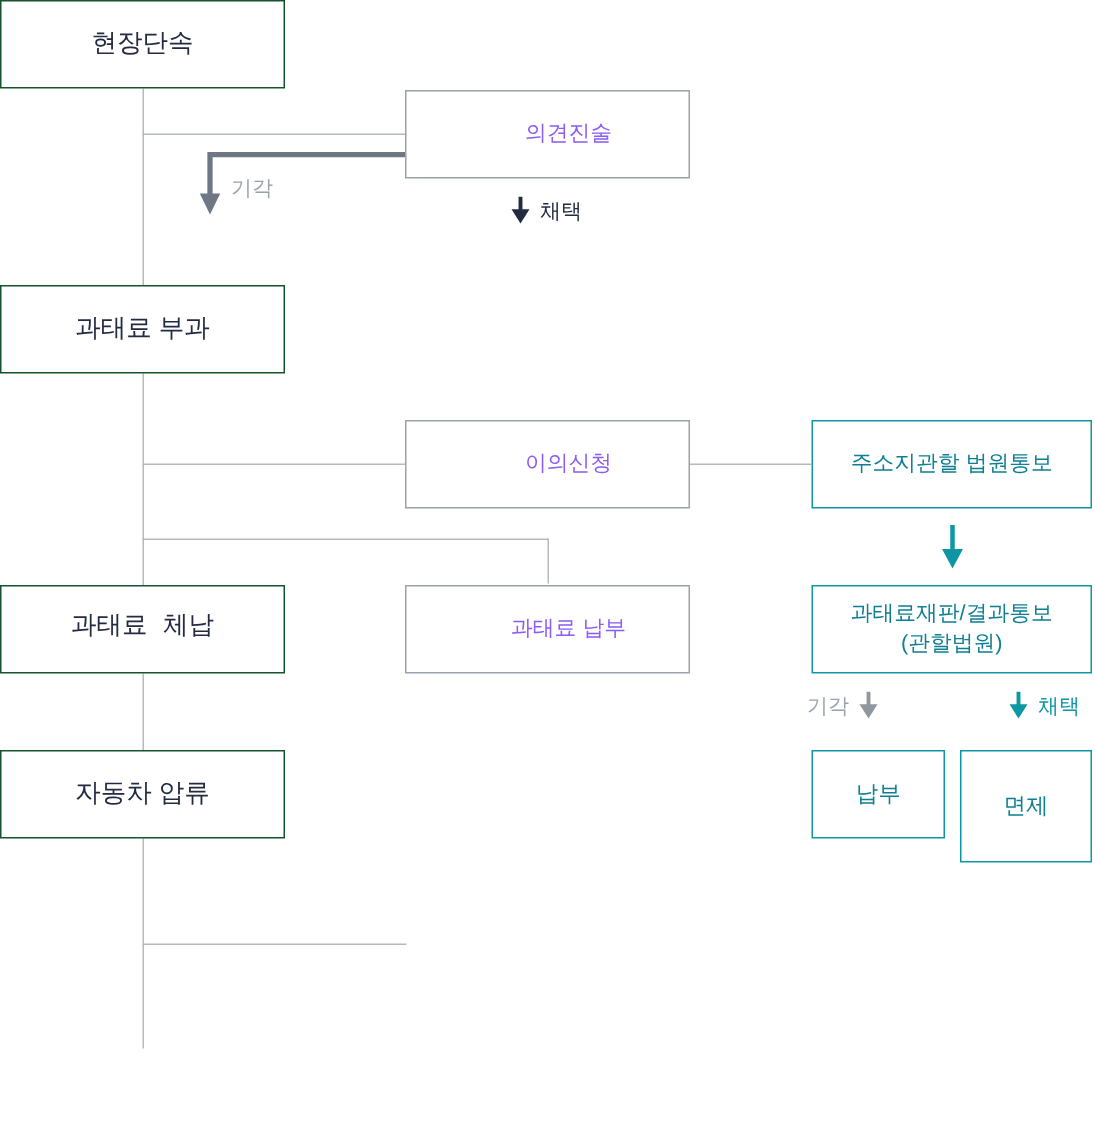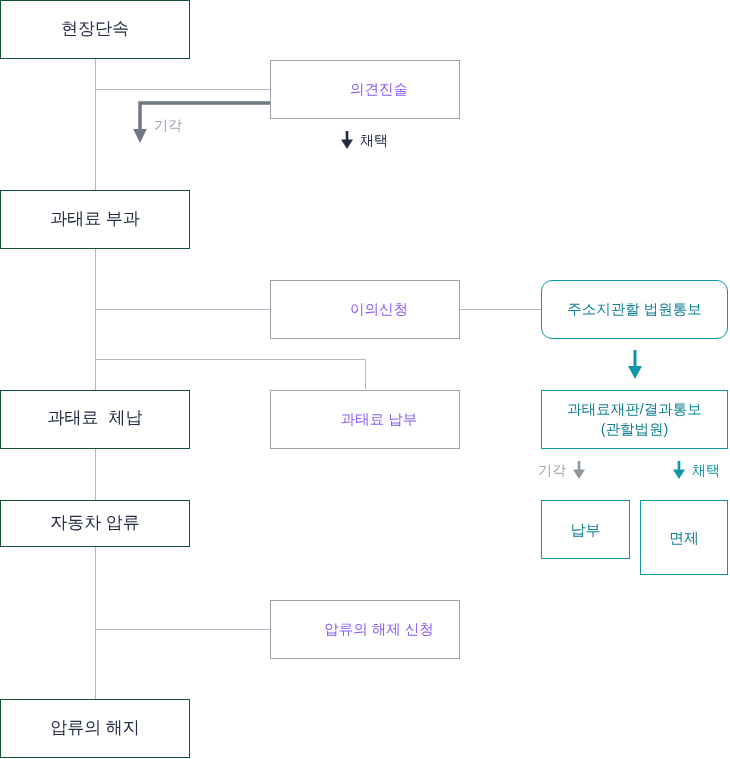--- a/index.html
+++ b/index.html
@@ -128,56 +128,50 @@
 
   <div class="node primary" style="left:0px; top:170px; width:190px; height:59px;margin-top:20px;">
     <span class="node-label">과태료 부과</span>
   </div>
 
 
   <div class="node secondary" style="left:270px; top:280px; width:190px; height:59px;">
     <span class="node-label">이의신청</span>
   </div>
 
-  <div class="node teal" style="left:541px; top:280px; width:187px; height:59px;border-radius:11px;">
+  <div class="node teal" style="left:541px; top:280px; width:187px; height:59px;">
     <span class="node-label">주소지관할 법원통보</span>
   </div>
 
   <div class="node teal" style="left:541px; top:390px; width:187px; height:59px;">
     <span class="node-label">과태료재판/결과통보
 (관할법원)</span>
   </div>
 
   <div class="node primary" style="left:0px; top:390px; width:190px; height:59px;font-family:Liberation Mono, monospace;">
     <span class="node-label">과태료 체납</span>
   </div>
 
   <div class="node secondary" style="left:270px; top:390px; width:190px; height:59px;align-items:center;">
     <span class="node-label">과태료 납부</span>
   </div>
 
-  <div class="node primary" style="left:0px; top:500px; width:190px; height:47px;">
+  <div class="node primary" style="left:0px; top:500px; width:190px; height:59px;">
     <span class="node-label">자동차 압류</span>
   </div>
 
   <div class="node teal small" style="left:541px; top:500px; width:89px; height:59px;">
     <span class="node-label">납부</span>
   </div>
 
   <div class="node teal small" style="left:640px; top:500px; width:88px; height:75px;">
     <span class="node-label">면제</span>
   </div>
 
-  <div class="node secondary" style="left:270px; top:600px; width:190px; height:59px;">
-    <span class="node-label">압류의 해제 신청</span>
-  </div>
-
-  <div class="node primary" style="left:0px; top:699px; width:190px; height:59px;">
-    <span class="node-label">압류의 해지</span>
-  </div>
+
 
   <div class="elbow" style="left:130px; top:98px; width:145px; height:48px;">
     <svg width="145" height="48" viewBox="0 0 145 48" fill="none">
       <path d="M144 5 L10 5 L10 34" stroke="#6f7784" stroke-width="3.5" fill="none" stroke-linecap="butt" stroke-linejoin="miter"></path>
       <path d="M10 45 L3.2 31 L16.8 31 Z" fill="#6f7784"></path>
     </svg>
   </div>
   <div class="arrow-label gray" style="left:154px; top:117px;">
     <span>기각</span>
   </div>

